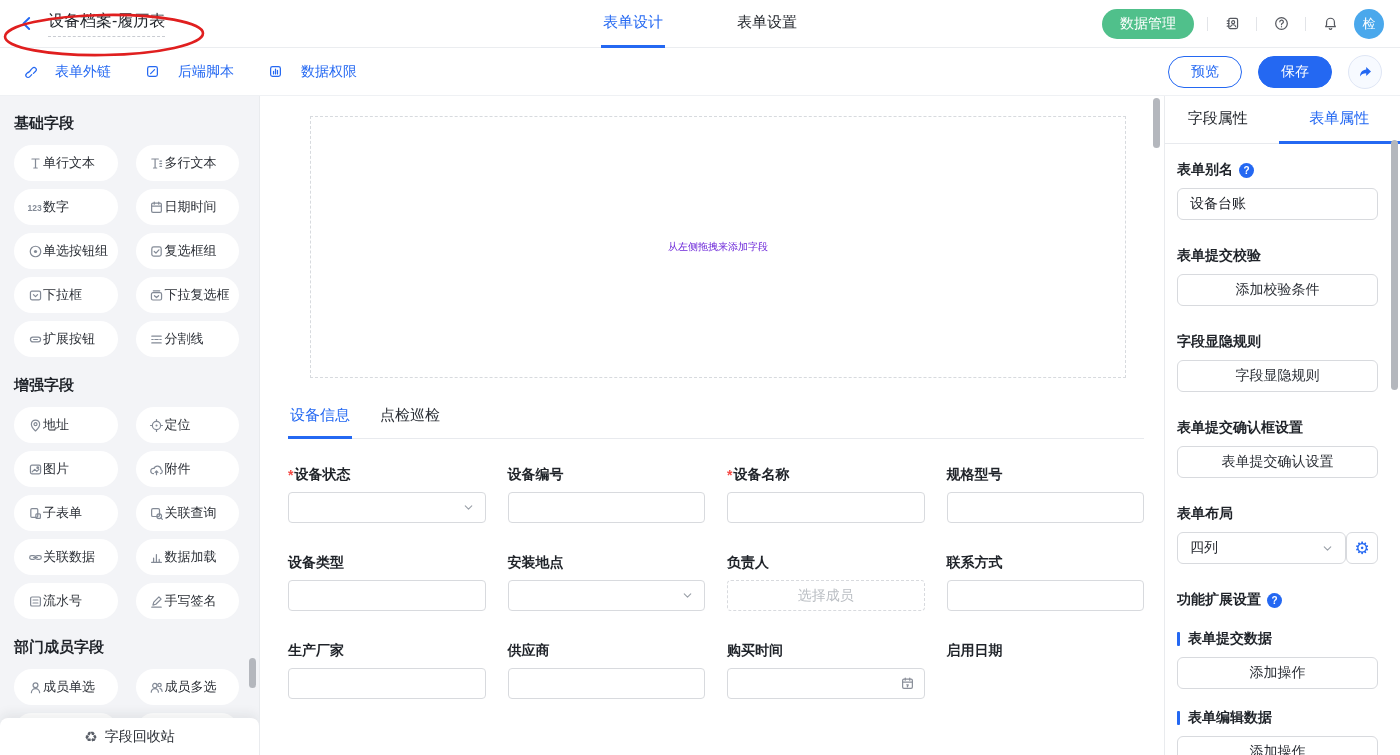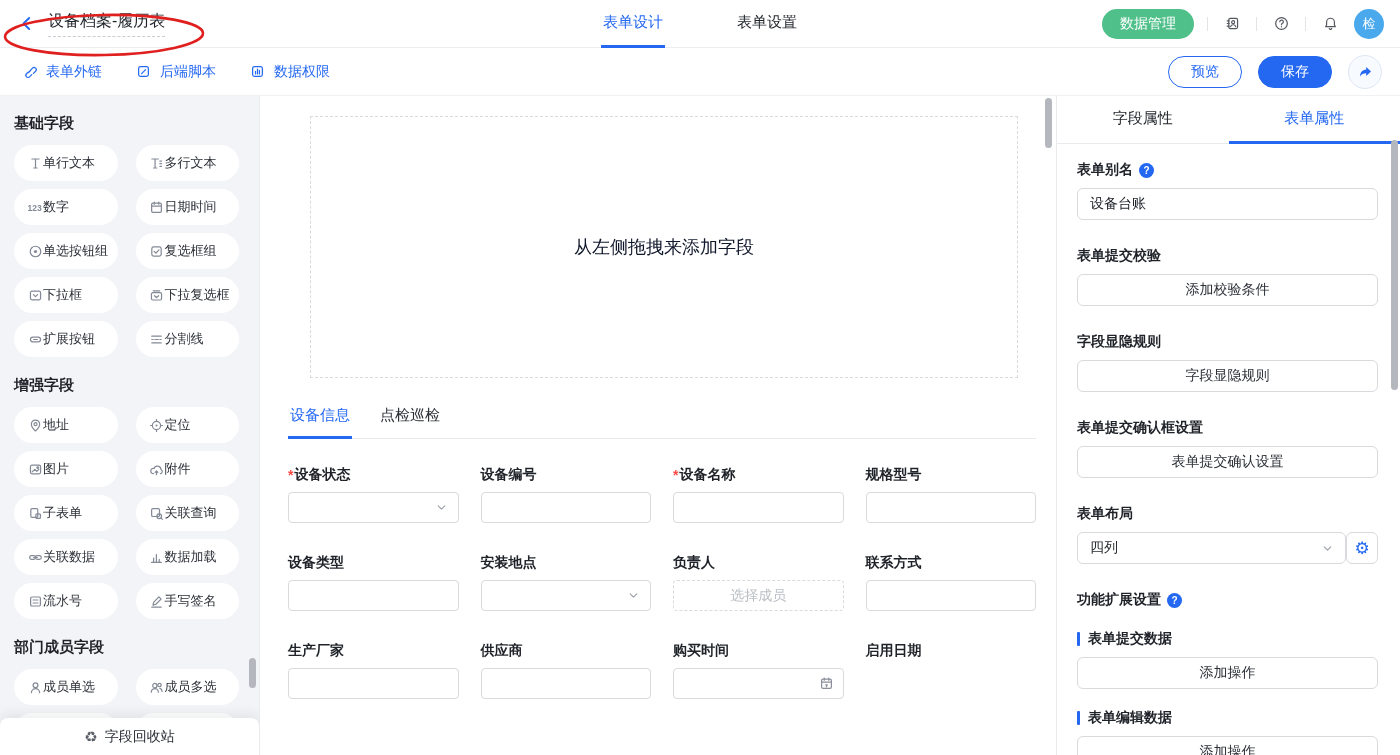--- a/index.html
+++ b/index.html
@@ -25,21 +25,21 @@
     color:#fff; font-size:14px; border:none; display:flex; align-items:center; cursor:pointer; }
   .v-div { width:1px; height:14px; background:#e2e4e8; }
   .top-icon { width:22px; height:22px; color:#55585f; display:flex; align-items:center; justify-content:center; cursor:pointer; }
   .avatar { width:30px; height:30px; border-radius:50%; background:var(--avatar); color:#fff;
     font-size:13px; display:flex; align-items:center; justify-content:center; cursor:pointer; }
 
   
   .subbar { height:48px; flex:none; display:flex; align-items:center; background:#fff;
     border-bottom:1px solid #eff1f4; }
   .subbar-left { display:flex; align-items:center; gap:34px; padding-left:22px; }
-  .tool-link { display:flex; align-items:center; gap:8px; color:var(--blue); font-size:14px; cursor:pointer; }
+  .tool-link { display:flex; align-items:center; gap:17px; color:var(--blue); font-size:14px; cursor:pointer; }
   .tool-link .ic { width:16px; height:16px; display:flex; align-items:center; }
   .subbar-right { margin-left:auto; display:flex; align-items:center; gap:16px; padding-right:18px; }
   .btn-outline { height:32px; padding:0 22px; border-radius:16px; background:#fff;
     border:1px solid var(--blue); color:var(--blue); font-size:14px; cursor:pointer; }
   .btn-primary { height:32px; padding:0 22px; border-radius:16px; background:var(--blue);
     border:1px solid var(--blue); color:#fff; font-size:14px; cursor:pointer; }
   .btn-share { width:34px; height:34px; border-radius:50%; background:#f7faff;
     border:1px solid #dfe6f5; color:var(--blue); display:flex; align-items:center; justify-content:center; cursor:pointer; }
 
   
@@ -58,42 +58,42 @@
     border-radius:8px 8px 0 0; box-shadow:0 -4px 12px rgba(31,35,41,.08); display:flex;
     align-items:center; justify-content:center; gap:7px; font-size:14px; color:#2b2f36; cursor:pointer; }
   .recycle-bar .glyph { font-size:15px; color:#5a5f68; }
   .scroll-thumb { position:absolute; width:7px; border-radius:4px; background:#b4b7bd; }
 
   
   .canvas { flex:1; min-width:0; background:#fff; position:relative; overflow:hidden;
     padding:0 20px 0 28px; }
   .dropzone { margin:20px 18px 0 22px; height:262px; border:1px dashed #d7dade;
     display:flex; align-items:center; justify-content:center; }
-  .dropzone-hint { color:#0f172a; font-size:18px; }
+  .dropzone-hint { color:#6d28d9; font-size:10px; }
   .canvas-tabs { display:flex; gap:26px; margin-top:20px; border-bottom:1px solid #e8eaee; }
   .c-tab { font-size:15px; color:#2b2f36; padding:8px 2px 11px; border-bottom:3px solid transparent;
     margin-bottom:-1px; cursor:pointer; }
   .c-tab.active { color:var(--blue); border-bottom-color:var(--blue); }
   .form-grid { display:grid; grid-template-columns:repeat(4,1fr); column-gap:22px; row-gap:30px;
     margin-top:26px; }
   .form-field .flabel { font-size:14px; font-weight:700; color:#1f2329; height:20px;
     margin-bottom:7px; display:flex; align-items:center; }
   .req { color:var(--required); margin-right:1px; }
   .control { height:31px; border:1px solid #d8dade; border-radius:4px; background:#fff;
     display:flex; align-items:center; padding:0 9px; cursor:text; }
   .control.sel { justify-content:flex-end; cursor:pointer; }
   .control .chev { width:14px; height:14px; color:#9aa0a8; display:flex; align-items:center; }
   .control.date { justify-content:flex-end; }
   .control .cal { width:15px; height:15px; color:#8a8f99; display:flex; align-items:center; }
   .control.member { border-style:dashed; justify-content:center; cursor:pointer; }
   .control.member .ph { color:#bbbfc4; font-size:14px; }
 
   
-  .props { width:344px; flex:none; background:#fff; border-left:1px solid #e9ebee;
-    position:relative; overflow:hidden; padding:0 22px 0 20px; }
+  .props { width:236px; flex:none; background:#fff; border-left:1px solid #e9ebee;
+    position:relative; overflow:hidden; padding:0 22px 0 12px; }
   .props-tabs { height:48px; display:flex; margin:0 -22px 0 -20px; border-bottom:1px solid #e8eaee; }
   .p-tab { flex:1; display:flex; align-items:center; justify-content:center; font-size:15px;
     color:#1f2329; border-bottom:3px solid transparent; margin-bottom:-1px; cursor:pointer; }
   .p-tab.active { color:var(--blue); border-bottom-color:var(--blue); }
   .p-label { font-size:14px; font-weight:700; color:#1f2329; margin-top:26px; height:20px;
     display:flex; align-items:center; gap:6px; }
   .p-label.first { margin-top:16px; }
   .help-dot { width:15px; height:15px; border-radius:50%; background:var(--blue); flex:none;
     position:relative; cursor:pointer; }
   .help-dot::after { content:"?"; position:absolute; inset:0; color:#fff; font-size:10px;

